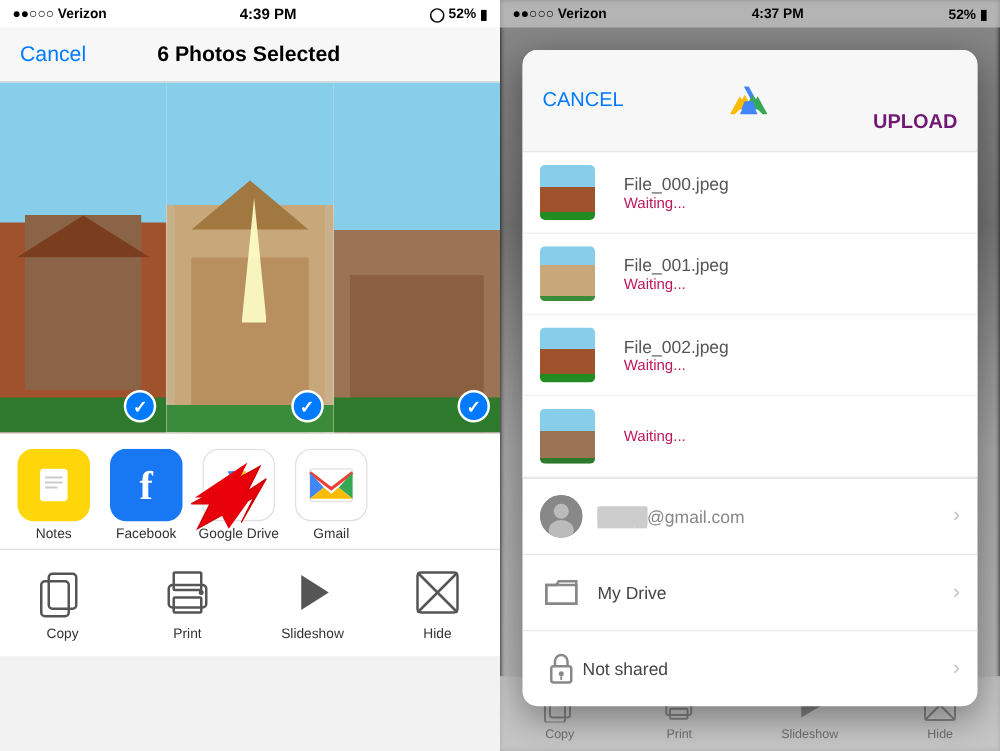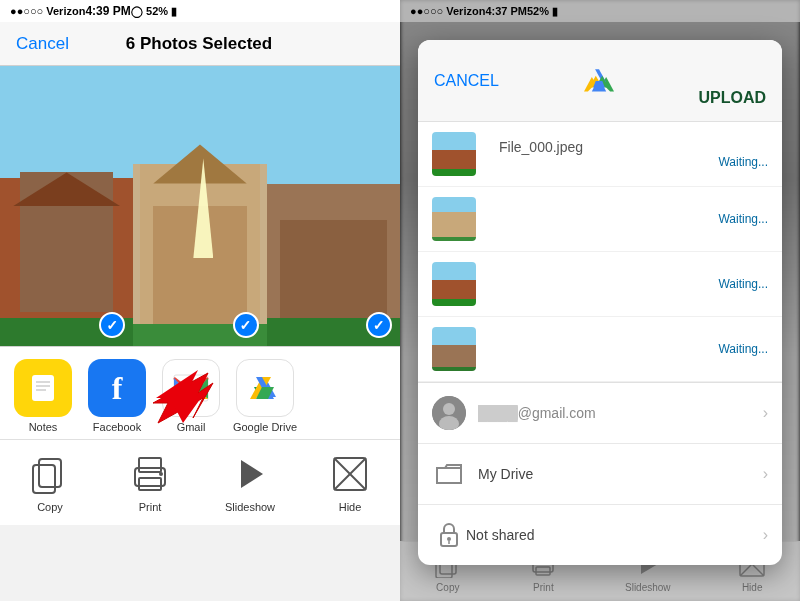--- a/index.html
+++ b/index.html
@@ -21,20 +21,21 @@
       flex-direction: column;
       position: relative;
       overflow: hidden;
     }
 
     .status-bar {
       background: #fff;
       height: 22px;
       display: flex;
       align-items: center;
+      justify-content: space-between;
       padding: 0 10px;
       font-size: 11px;
       font-weight: 600;
     }
     .status-bar .carrier { font-size: 11px; }
     .status-bar .time { font-size: 12px; font-weight: 700; }
     .status-bar .battery { display: flex; align-items: center; gap: 3px; font-size: 11px; }
 
     .nav-bar {
       background: #f7f7f7;
@@ -210,21 +211,21 @@
       border-bottom: 1px solid #e0e0e0;
       background: #f7f7f7;
     }
     .popup-cancel {
       color: #007aff;
       font-size: 16px;
       font-weight: 500;
       cursor: pointer;
     }
     .popup-upload {
-      color: #14532d;
+      color: #701a75;
       font-size: 16px;
       font-weight: 600;
       cursor: pointer;
       margin-top: 35px;
     }
 
     
     .gdrive-logo {
       width: 30px;
       height: 28px;
@@ -248,21 +249,21 @@
       overflow: hidden;
       flex-shrink: 0;
     }
     .file-thumb .mini-building {
       width: 100%;
       height: 100%;
       background: linear-gradient(to bottom, #87ceeb 40%, #a0522d 40%, #a0522d 85%, #228b22 85%);
     }
     .file-info { flex: 1; }
     .file-name { font-size: 14px; color: #555; }
-    .file-status { font-size: 12px; color: #0369a1; text-align: right; }
+    .file-status { font-size: 12px; color: #be185d; }
 
     .account-section {
       border-top: 1px solid #e0e0e0;
     }
     .account-row {
       display: flex;
       align-items: center;
       padding: 13px 14px;
       border-bottom: 1px solid #e8e8e8;
       gap: 12px;
@@ -412,47 +413,47 @@
       </div>
 
       <div class="app-icon-item">
         <div class="app-icon-box facebook-icon">
           <span style="color:#fff;font-size:32px;font-weight:700;font-family:serif;">f</span>
         </div>
         <span class="app-icon-label">Facebook</span>
       </div>
 
       <div class="app-icon-item">
+        <div class="app-icon-box googledrive-icon">
+          <svg width="34" height="30" viewBox="0 0 34 30">
+            <polygon points="17,2 32,28 2,28" fill="none"></polygon>
+            <polygon points="17,2 28,22 6,22" fill="#34a853" opacity="0.0"></polygon>
+
+            <polygon points="12,26 6,14 18,14" fill="#0f9d58"></polygon>
+            <polygon points="17,4 28,24 22,24 11,4" fill="#4285f4"></polygon>
+            <polygon points="6,24 17,4 11,4 0,24" fill="#fbbc05" transform="translate(6,0)"></polygon>
+            <polygon points="2,26 14,4 20,4 8,26" fill="#fbbc05"></polygon>
+            <polygon points="14,4 26,26 20,26 8,4" fill="#4285f4"></polygon>
+            <polygon points="8,26 20,26 26,14 14,14" fill="#34a853"></polygon>
+          </svg>
+        </div>
+        <span class="app-icon-label">Google Drive</span>
+      </div>
+
+      <div class="app-icon-item">
         <div class="app-icon-box gmail-icon">
           <svg width="36" height="28" viewBox="0 0 36 28">
             <rect x="1" y="1" width="34" height="26" rx="2" fill="#fff" stroke="#e0e0e0"></rect>
             <path d="M1 4 L18 17 L35 4" fill="none" stroke="#ea4335" stroke-width="2.5"></path>
             <path d="M1 4 L1 25 L12 16 Z" fill="#4285f4"></path>
             <path d="M35 4 L35 25 L24 16 Z" fill="#34a853"></path>
             <path d="M12 16 L1 25 L35 25 L24 16 L18 21 Z" fill="#fbbc05"></path>
           </svg>
         </div>
         <span class="app-icon-label">Gmail</span>
-      </div>
-
-      <div class="app-icon-item">
-        <div class="app-icon-box googledrive-icon">
-          <svg width="34" height="30" viewBox="0 0 34 30">
-            <polygon points="17,2 32,28 2,28" fill="none"></polygon>
-            <polygon points="17,2 28,22 6,22" fill="#34a853" opacity="0.0"></polygon>
-
-            <polygon points="12,26 6,14 18,14" fill="#0f9d58"></polygon>
-            <polygon points="17,4 28,24 22,24 11,4" fill="#4285f4"></polygon>
-            <polygon points="6,24 17,4 11,4 0,24" fill="#fbbc05" transform="translate(6,0)"></polygon>
-            <polygon points="2,26 14,4 20,4 8,26" fill="#fbbc05"></polygon>
-            <polygon points="14,4 26,26 20,26 8,4" fill="#4285f4"></polygon>
-            <polygon points="8,26 20,26 26,14 14,14" fill="#34a853"></polygon>
-          </svg>
-        </div>
-        <span class="app-icon-label">Google Drive</span>
       </div>
     </div>
 
     <div class="red-arrow">
       <svg width="70" height="60" viewBox="0 0 70 60">
         <polygon points="10,55 55,30 45,50 65,15 50,25 60,5 5,35 20,35" fill="#e8000a" stroke="#cc0000" stroke-width="1"></polygon>
 
         <polygon points="35,55 60,20 48,28 58,8 42,18 50,2 8,30 22,30" fill="#e8000a"></polygon>
       </svg>
     </div>
@@ -554,29 +555,31 @@
           <div class="file-name">File_000.jpeg</div>
           <div class="file-status">Waiting...</div>
         </div>
       </div>
 
       <div class="file-item">
         <div class="file-thumb">
           <div class="mini-building" style="background:linear-gradient(to bottom,#87ceeb 35%,#c8a87a 35%,#c8a87a 90%,#3a8c3a 90%);"></div>
         </div>
         <div class="file-info">
+          <div class="file-name">File_001.jpeg</div>
           <div class="file-status">Waiting...</div>
         </div>
       </div>
 
       <div class="file-item">
         <div class="file-thumb">
           <div class="mini-building"></div>
         </div>
         <div class="file-info">
+          <div class="file-name">File_002.jpeg</div>
           <div class="file-status">Waiting...</div>
         </div>
       </div>
 
       <div class="file-item">
         <div class="file-thumb">
           <div class="mini-building" style="background:linear-gradient(to bottom,#87ceeb 40%,#9a7455 40%,#9a7455 90%,#2d7a2d 90%);"></div>
         </div>
         <div class="file-info">
           <div class="file-status">Waiting...</div>

